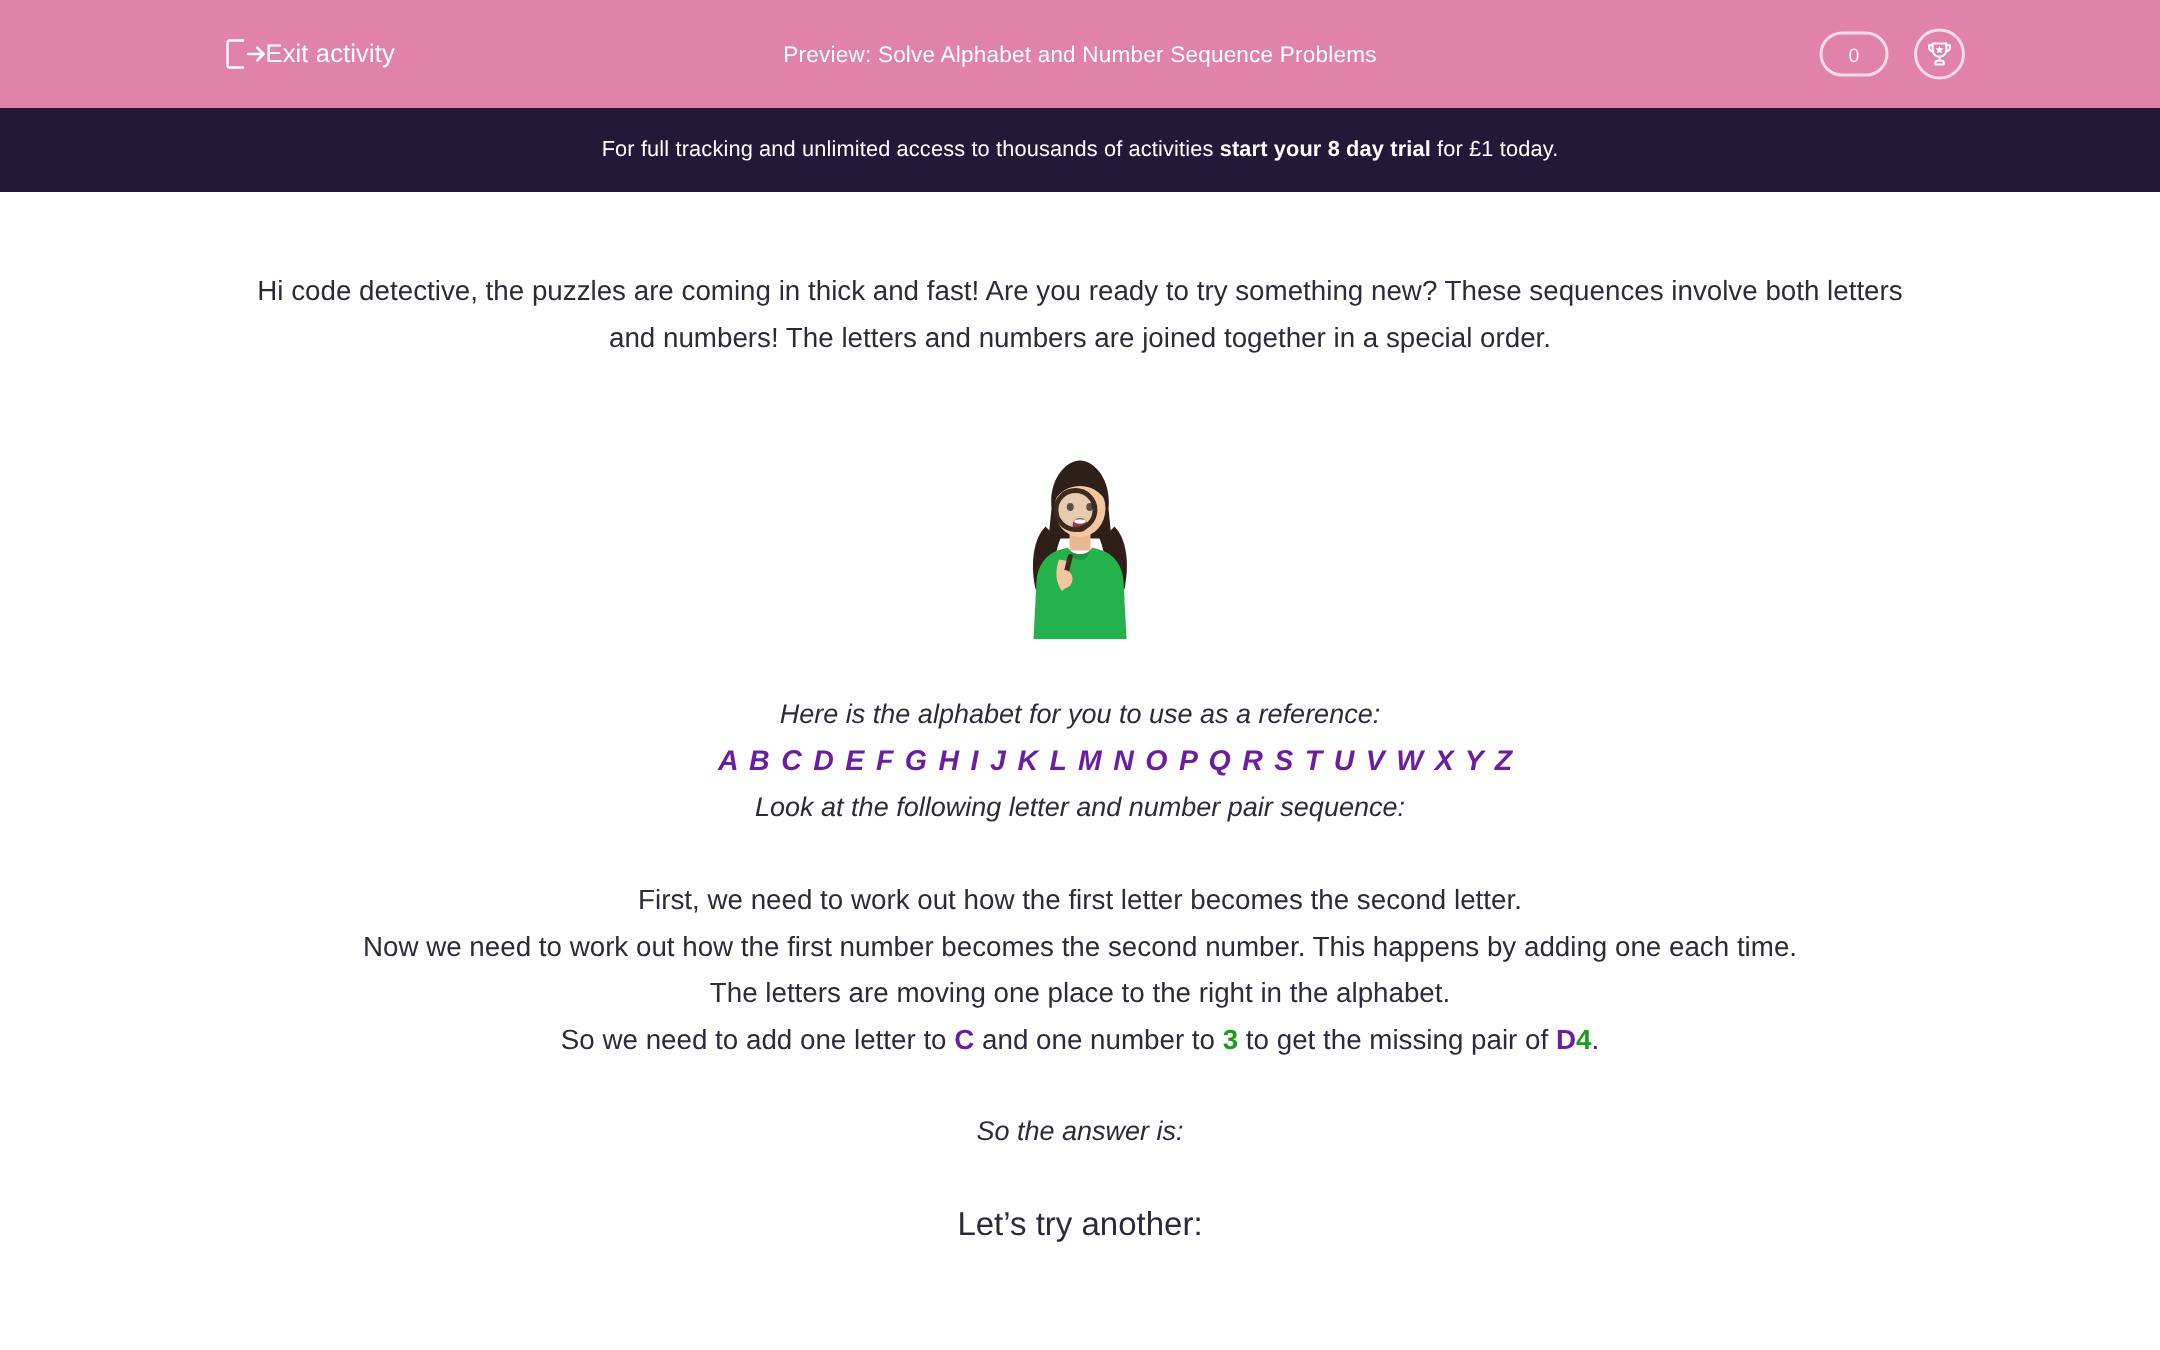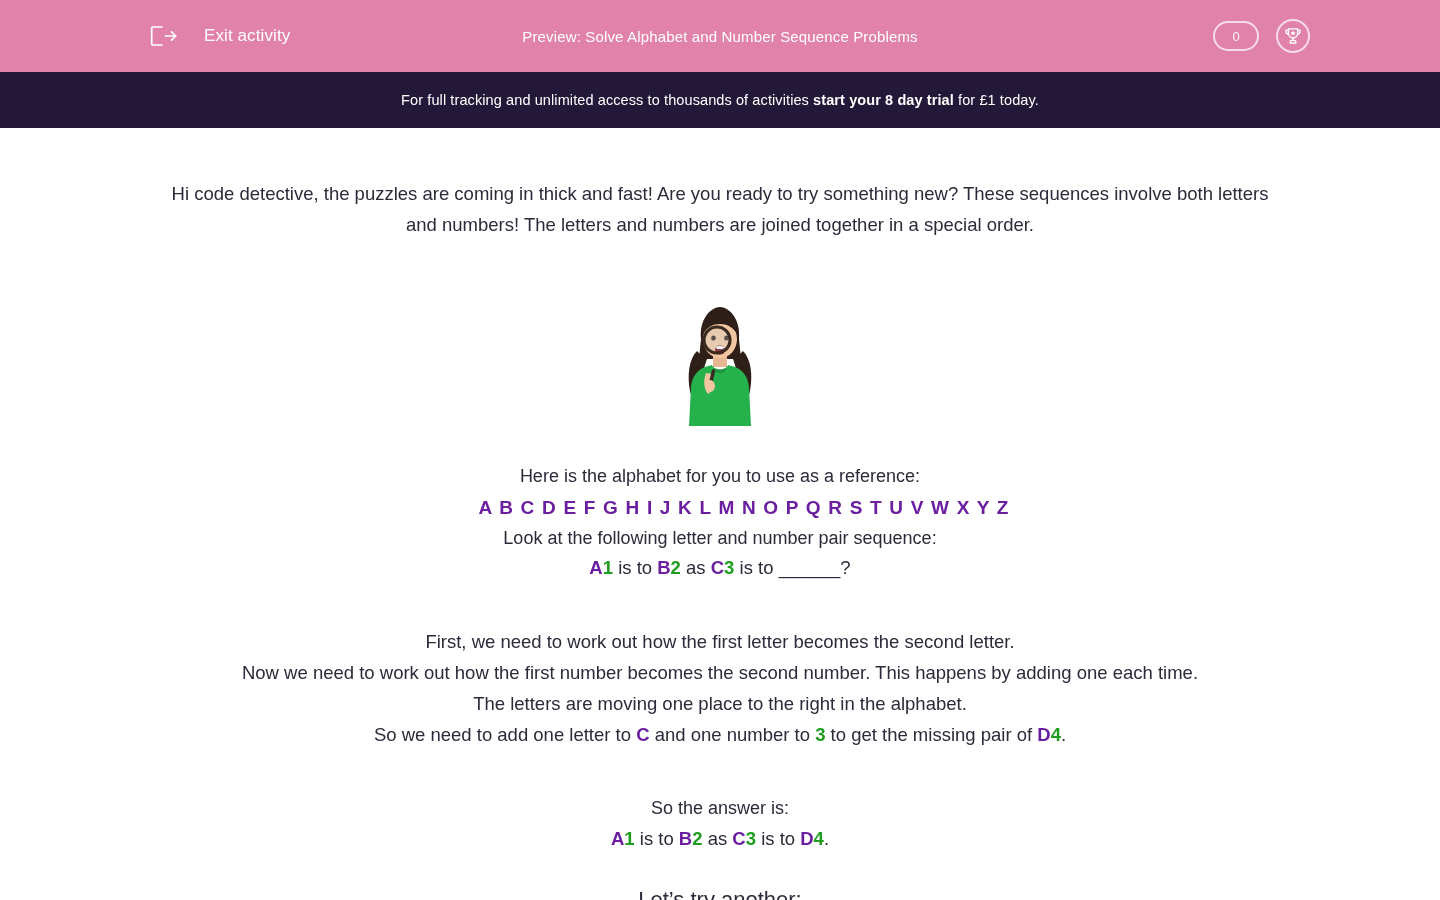--- a/index.html
+++ b/index.html
@@ -21,21 +21,21 @@
     align-items: center;
   }
 
   .exit-activity {
     position: absolute;
     left: 150px;
     top: 0;
     height: 72px;
     display: flex;
     align-items: center;
-    gap: 27px;
+    gap: 0;
     cursor: pointer;
   }
   .exit-icon { width: 27px; height: 22px; display: block; }
   .exit-label {
     color: #ffffff;
     font-size: 17px;
     letter-spacing: .1px;
     white-space: nowrap;
   }
 
@@ -116,38 +116,38 @@
 
   .figure-wrap {
     height: 200px;
     display: flex;
     align-items: flex-end;
     justify-content: center;
     padding-bottom: 2px;
   }
   .girl-photo { width: 90px; height: 145px; display: block; }
 
-  .block { margin: 0 auto; }
+  .block { margin: 0 auto; font-style: italic; }
   .gap-sm { height: 21px; }
   .gap-md { height: 31px; }
 
   .alphabet-row {
     color: #6B1FA0;
     font-weight: bold;
     font-size: 19px;
     letter-spacing: 1.2px;
     line-height: 31px;
     margin-left: 48px;
   }
 
   .seq { font-size: 18.5px; line-height: 30px; }
   .ltr { color: #6B1FA0; font-weight: bold; }
   .num { color: #1F9D1F; font-weight: bold; }
 
-  .explain { width: 1180px; margin: 12px auto; font-size: 18.5px; line-height: 31px; }
+  .explain { width: 1180px; margin: 0 auto; font-size: 18.5px; line-height: 31px; }
 
   .lets-try { font-size: 22px; line-height: 30px; }
 </style>
 </head>
 <body>
 
 <div class="topbar">
 
   <div class="exit-activity">
     <span class="exit-icon-wrap">
@@ -227,42 +227,36 @@
       </svg>
     </span>
   </div>
 
   <div class="gap-sm"></div>
 
   <div class="block">
     <div>Here is the alphabet for you to use as a reference:</div>
     <div class="alphabet-row">A B C D E F G H I J K L M N O P Q R S T U V W X Y Z</div>
     <div>Look at the following letter and number pair sequence:</div>
-    <div class="seq">
-      <span class="ltr">A</span><span class="num">1</span><span> is to </span><span class="ltr">B</span><span class="num">2</span><span> as </span><span class="ltr">C</span><span class="num">3</span><span> is to </span><span>______</span><span>?</span>
-    </div>
   </div>
 
   <div class="gap-md"></div>
 
   <div class="explain">
     <div>First, we need to work out how the first letter becomes the second letter.</div>
     <div>Now we need to work out how the first number becomes the second number. This happens by adding one each time.</div>
     <div>The letters are moving one place to the right in the alphabet.</div>
     <div>
       <span>So we need to add one letter to </span><span class="ltr">C</span><span> and one number to </span><span class="num">3</span><span> to get the missing pair of </span><span class="ltr">D</span><span class="num">4</span><span>.</span>
     </div>
   </div>
 
   <div class="gap-md"></div>
 
   <div class="block">
     <div>So the answer is:</div>
-    <div class="seq">
-      <span class="ltr">A</span><span class="num">1</span><span> is to </span><span class="ltr">B</span><span class="num">2</span><span> as </span><span class="ltr">C</span><span class="num">3</span><span> is to </span><span class="ltr">D</span><span class="num">4</span><span>.</span>
-    </div>
   </div>
 
   <div class="gap-md"></div>
 
   <div class="lets-try">Let’s try another:</div>
 
 </div>
 
 </body></html>

